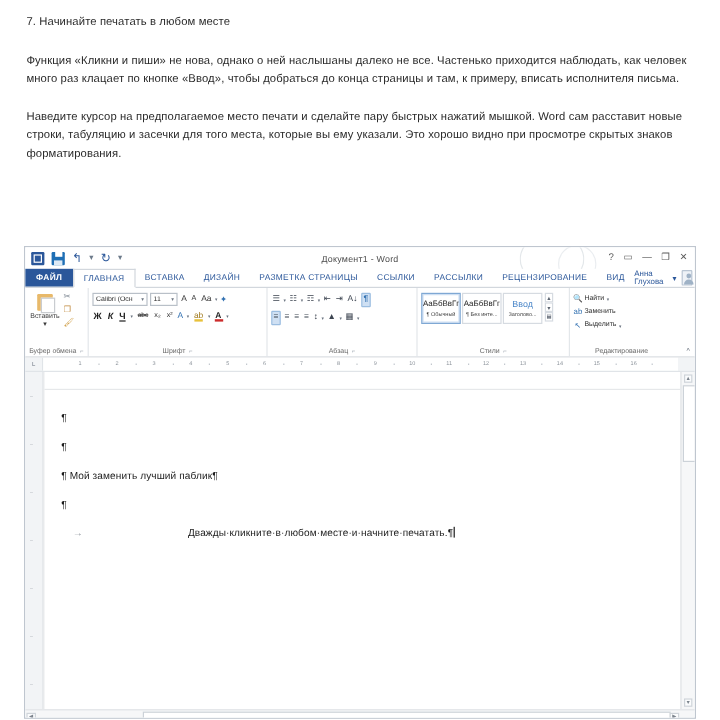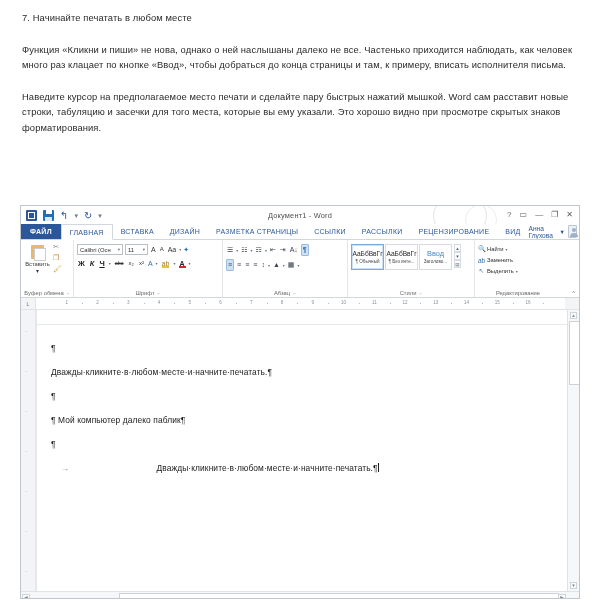--- a/index.html
+++ b/index.html
@@ -462,23 +462,22 @@
         <span class="vtick" style="top: 98px;">–</span>
         <span class="vtick" style="top: 138px;">–</span>
         <span class="vtick" style="top: 178px;">–</span>
         <span class="vtick" style="top: 218px;">–</span>
         <span class="vtick" style="top: 258px;">–</span>
       </div>
     <div class="page">
       <div class="page-topline"></div>
       <div id="doc-lines">
           <div class="docline"><span class="pilcrow">¶</span></div>
-          <div class="docline"><span>Дважды·кликните·в·любом·месте·и·начните·печатать.</span><span class="pilcrow">¶</span></div>
           <div class="docline"><span class="pilcrow">¶</span></div>
-          <div class="docline"><span class="pilcrow">¶ </span><span>Мой компьютер далеко паблик</span><span class="pilcrow">¶</span></div>
+          <div class="docline"><span class="pilcrow">¶ </span><span>Мой заменить лучший паблик</span><span class="pilcrow">¶</span></div>
           <div class="docline"><span class="pilcrow">¶</span></div>
           <div class="docline"><span class="tabarrow">    →                                    </span><span>Дважды·кликните·в·любом·месте·и·начните·печатать.</span><span class="pilcrow">¶</span><span class="caret"></span></div>
         </div>
     </div>
     <div class="vscroll">
       <span class="arw up">▲</span>
       <span class="thumb"></span>
       <span class="arw dn">▼</span>
     </div>
   </div>

